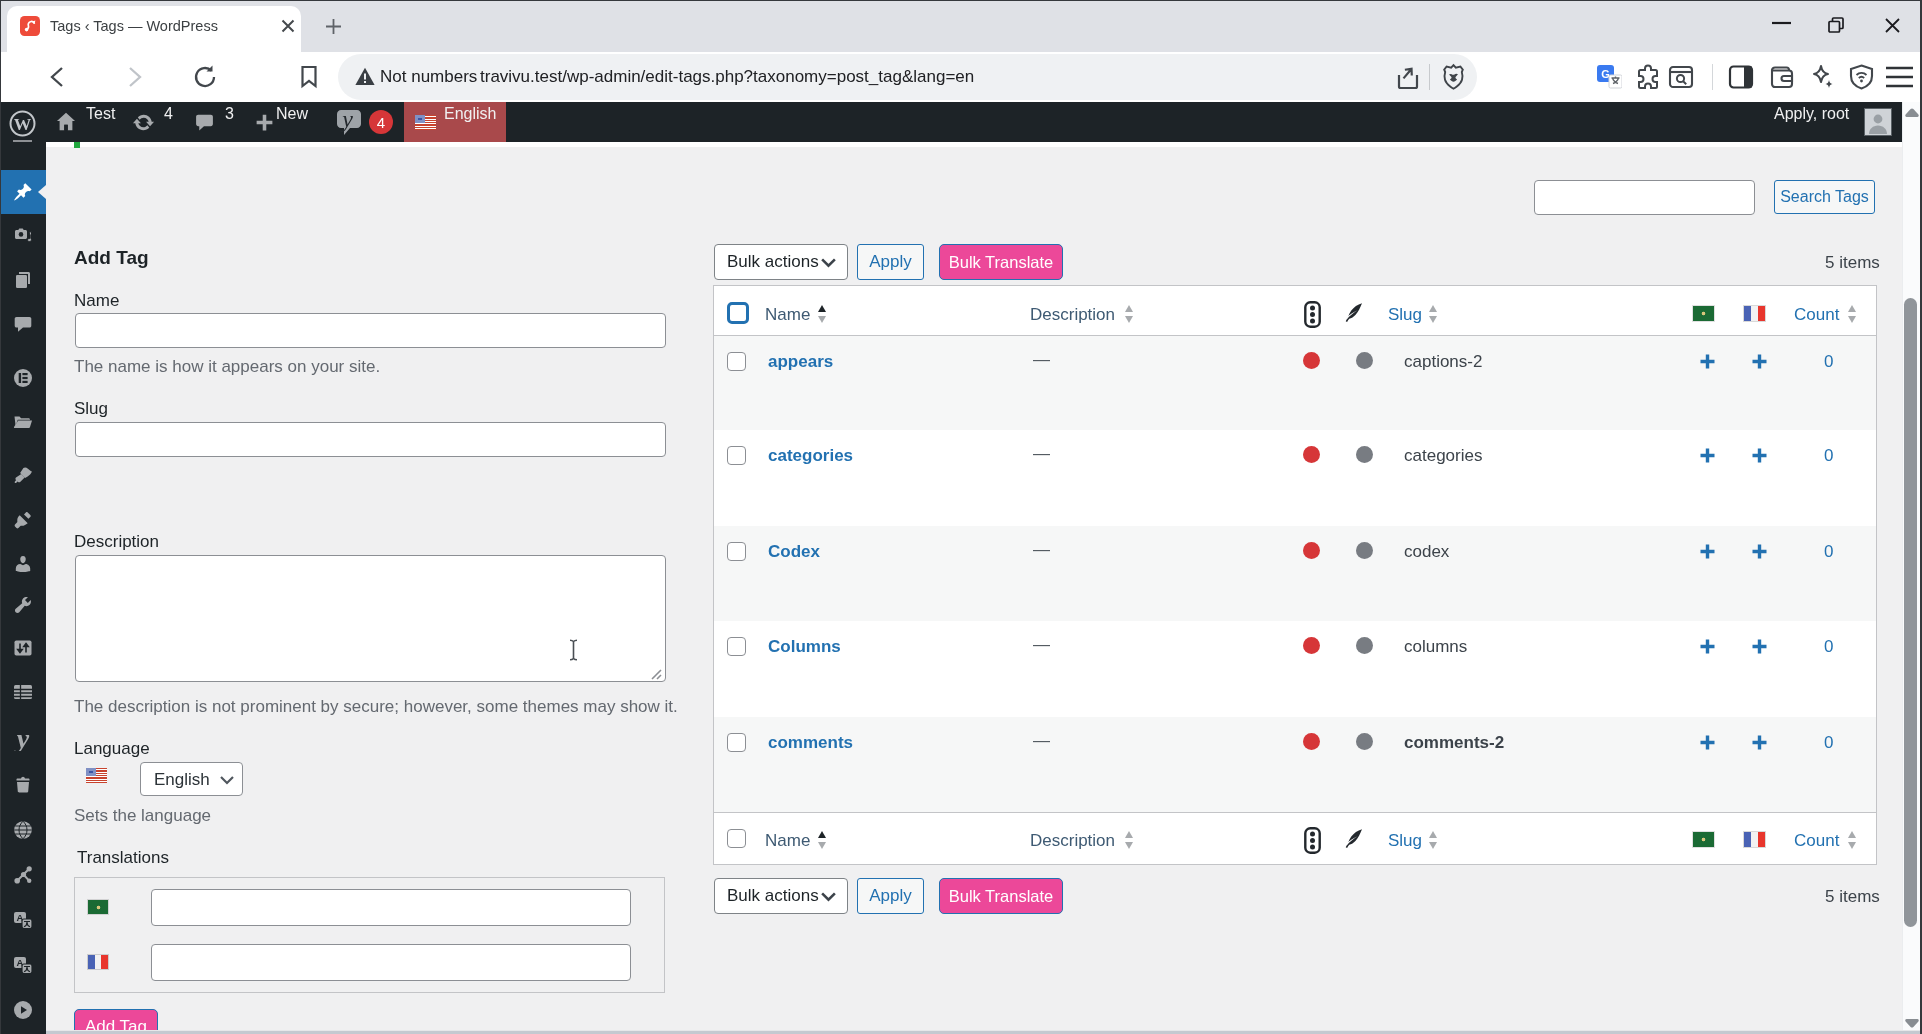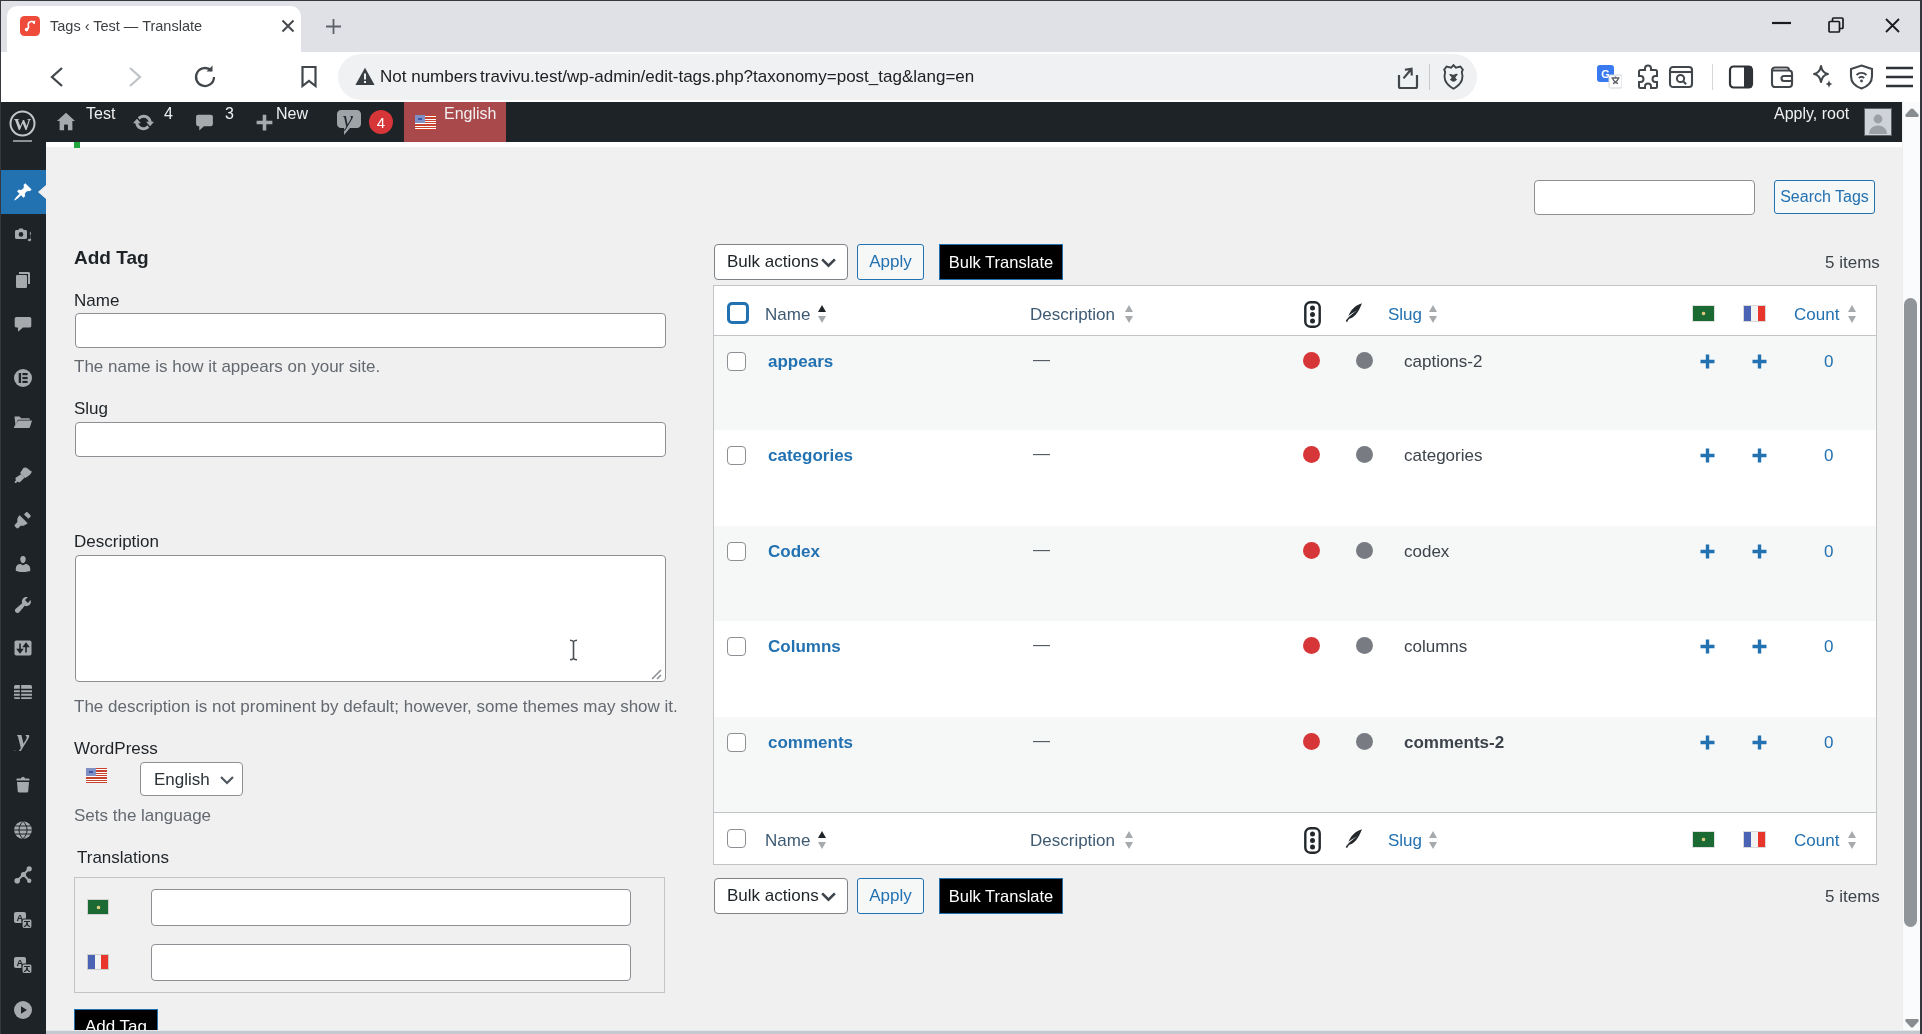--- a/index.html
+++ b/index.html
@@ -20,21 +20,21 @@
 
 #sidebar{left:0;top:142px;width:46px;height:892px;background:#1d2327;}
 .si{position:absolute;left:13px;width:20px;height:20px;}
 
 #whitestrip{left:46px;top:142px;width:1856px;height:5px;background:#fff;}
 #greensq{left:74px;top:142px;width:6px;height:6px;background:#1fa63d;}
 .lbl{position:absolute;font-size:17px;color:#1d2327;}
 .help{position:absolute;font-size:17px;color:#646970;}
 .inp{position:absolute;background:#fff;border:1px solid #8c8f94;border-radius:4px;}
 .btn-sec{position:absolute;background:#f6f7f7;border:1px solid #2271b1;border-radius:3px;color:#2271b1;font-size:17px;display:flex;align-items:center;justify-content:center;}
-.btn-pri{position:absolute;background:#000000;border:1px solid #2271b1;border-radius:0;color:#fff;font-size:17px;display:flex;align-items:center;justify-content:center;}
+.btn-pri{position:absolute;background:#ec4899;border:1px solid #2271b1;border-radius:5px;color:#fff;font-size:17px;display:flex;align-items:center;justify-content:center;}
 
 #tbl{left:713px;top:285px;width:1164px;height:580px;background:#fff;border:1px solid #c3c4c7;}
 .cb{position:absolute;background:#fff;border:1px solid #8c8f94;border-radius:4px;width:19px;height:19px;}
 .namelink{position:absolute;font-size:17px;font-weight:bold;color:#2271b1;}
 .slugtxt{position:absolute;font-size:17px;color:#3c434a;}
 .dot{position:absolute;width:17px;height:17px;border-radius:50%;}
 .hdrlink{position:absolute;font-size:17px;color:#2271b1;}
 .cnt{position:absolute;font-size:17px;color:#2271b1;}
 .sortu{position:absolute;width:0;height:0;border-left:4.5px solid transparent;border-right:4.5px solid transparent;border-bottom:7px solid #a7aaad;}
 .sortd{position:absolute;width:0;height:0;border-left:4.5px solid transparent;border-right:4.5px solid transparent;border-top:7px solid #a7aaad;}
@@ -45,21 +45,21 @@
 .flag-us::after{content:"";position:absolute;left:0;top:0;width:9.5px;height:8px;background:#3c55a5;box-shadow:inset 0 0 0 3px rgba(255,255,255,.35);}
 
 #vscroll{left:1902px;top:102px;width:20px;height:932px;background:#fafbfc;border-left:1px solid #ebedef;}
 #vthumb{left:1904px;top:298px;width:13px;height:629px;background:#90959a;border-radius:7px;}
 </style>
 </head>
 <body>
 <div id="stage">
   <div class="abs" id="tabstrip"></div>
   <div class="abs" id="tab"></div>
-  <div class="abs" id="tabtitle">Tags ‹ Test — Translate</div>
+  <div class="abs" id="tabtitle">Tags ‹ Tags — WordPress</div>
   <svg class="abs" style="left:20px;top:16px;" width="20" height="20" viewBox="0 0 20 20">
       <rect width="20" height="20" rx="4.5" fill="#ee4b3a"></rect>
       <path d="M6.3 13.2c1.8-.3 2.6-1.9 2.1-3.4-.6-1.8.2-3.6 2-4.1 1.7-.5 3.5.4 4.1 2.1" fill="none" stroke="#fff" stroke-width="1.7"></path>
       <circle cx="6.6" cy="13.6" r="1.8" fill="#fff"></circle>
       <path d="M15.4 4.6l-.9 3.4-2.6-2.3z" fill="#fff"></path>
     </svg>
   <svg class="abs" style="left:281px;top:19px;" width="14" height="14" viewBox="0 0 14 14">
       <path d="M1.5 1.5l11 11M12.5 1.5l-11 11" stroke="#45494d" stroke-width="2"></path>
     </svg>
   <svg class="abs" style="left:326px;top:19px;" width="15" height="15" viewBox="0 0 15 15">
@@ -269,22 +269,22 @@
   <div class="abs" id="greensq"></div>
 
   <div class="abs" style="left:74px;top:247px;font-size:19px;font-weight:bold;color:#1d2327;">Add Tag</div>
   <div class="lbl" style="left:74px;top:291px;">Name</div>
   <div class="inp" style="left:75px;top:313px;width:591px;height:35px;"></div>
   <div class="help" style="left:74px;top:357px;">The name is how it appears on your site.</div>
   <div class="lbl" style="left:74px;top:399px;">Slug</div>
   <div class="inp" style="left:75px;top:422px;width:591px;height:35px;"></div>
   <div class="lbl" style="left:74px;top:532px;">Description</div>
   <div class="inp" style="left:75px;top:555px;width:591px;height:127px;border-radius:4px;"></div>
-  <div class="help" style="left:74px;top:697px;">The description is not prominent by default; however, some themes may show it.</div>
-  <div class="lbl" style="left:74px;top:739px;">WordPress</div>
+  <div class="help" style="left:74px;top:697px;">The description is not prominent by secure; however, some themes may show it.</div>
+  <div class="lbl" style="left:74px;top:739px;">Language</div>
   <div class="inp" style="left:140px;top:762px;width:103px;height:34px;"></div>
   <div class="abs" style="left:154px;top:770px;font-size:17px;color:#2c3338;">English</div>
   <div class="help" style="left:74px;top:806px;">Sets the language</div>
   <div class="lbl" style="left:77px;top:848px;">Translations</div>
   <div class="abs" style="left:74px;top:877px;width:591px;height:116px;border:1px solid #c3c4c7;"></div>
   <div class="inp" style="left:151px;top:889px;width:480px;height:37px;"></div>
   <div class="inp" style="left:151px;top:944px;width:480px;height:37px;"></div>
   <div class="btn-pri" style="left:74px;top:1009px;width:84px;height:36px;">Add Tag</div>
 
   <div class="inp" style="left:1534px;top:180px;width:221px;height:35px;"></div>

